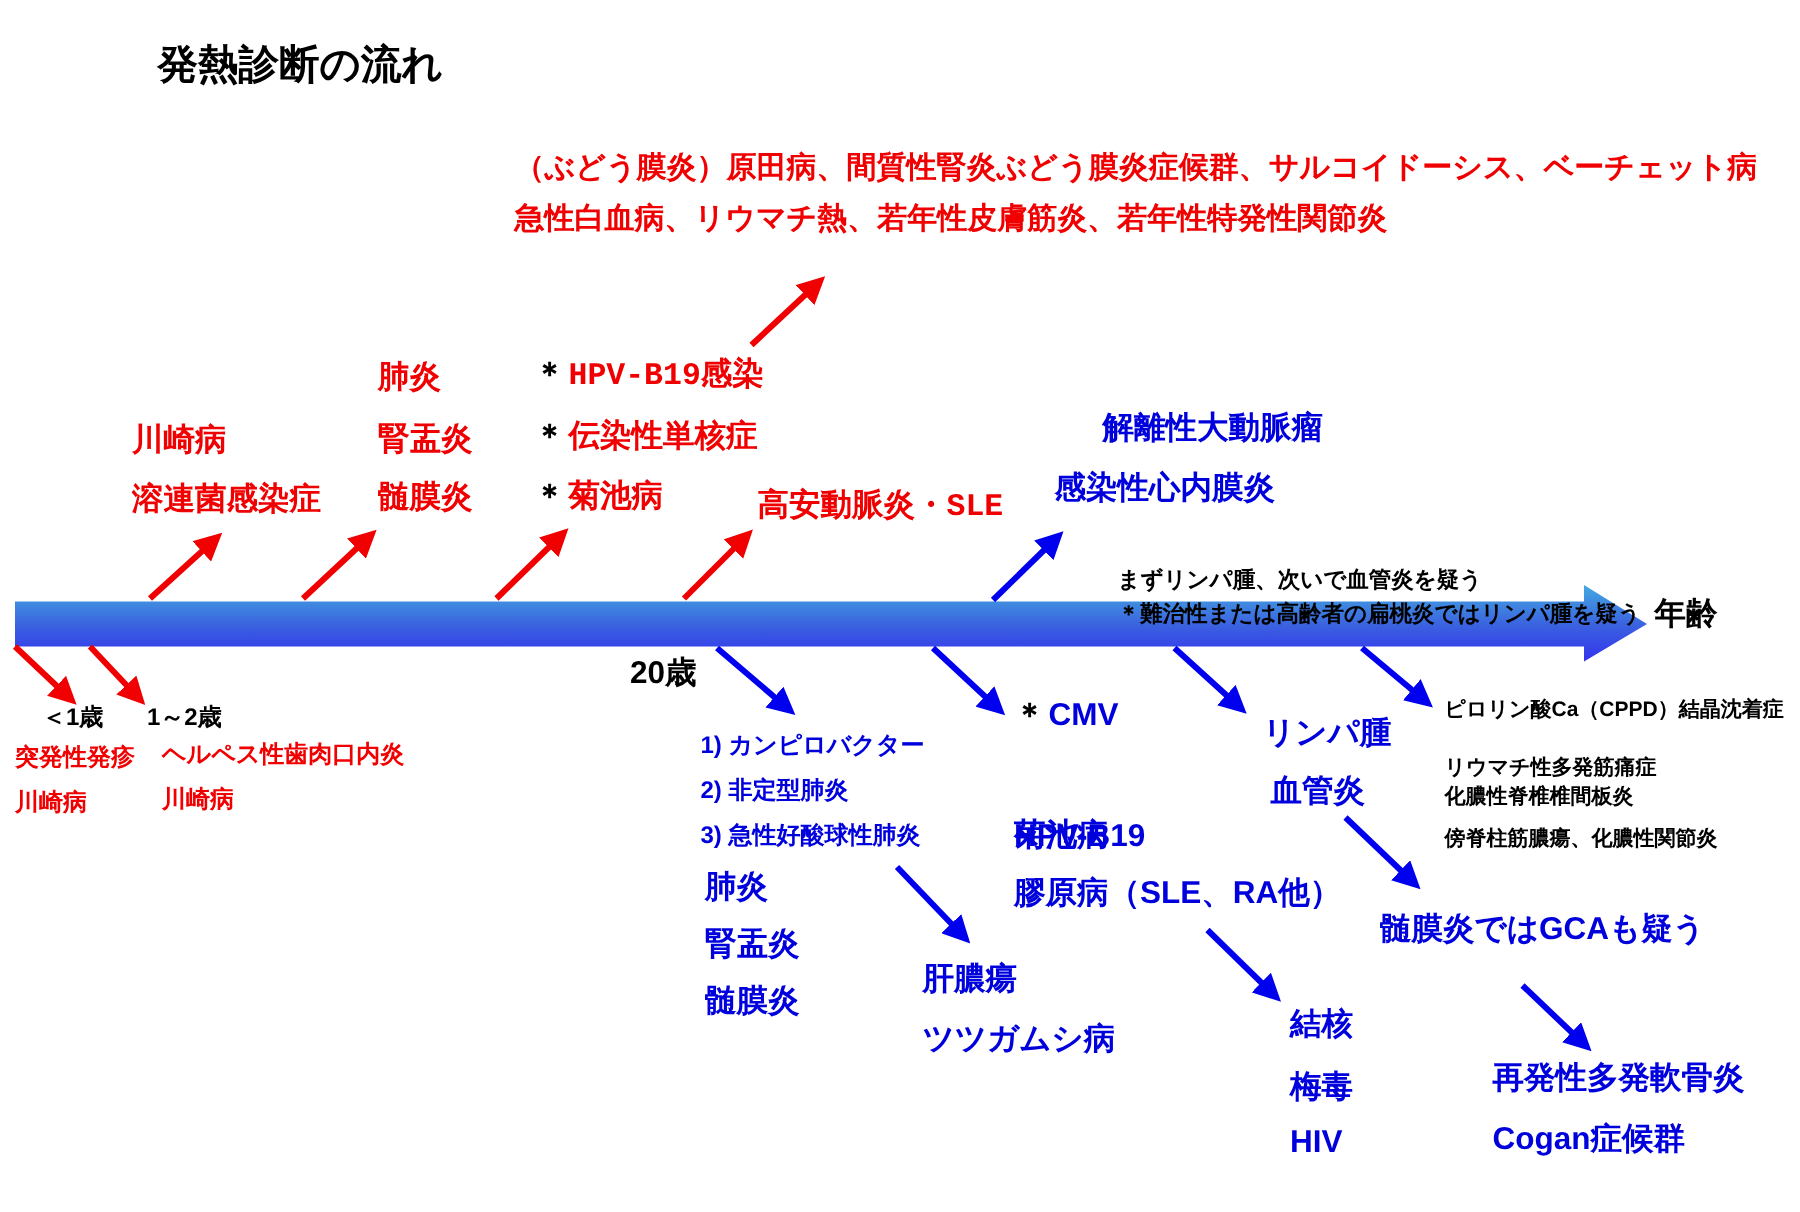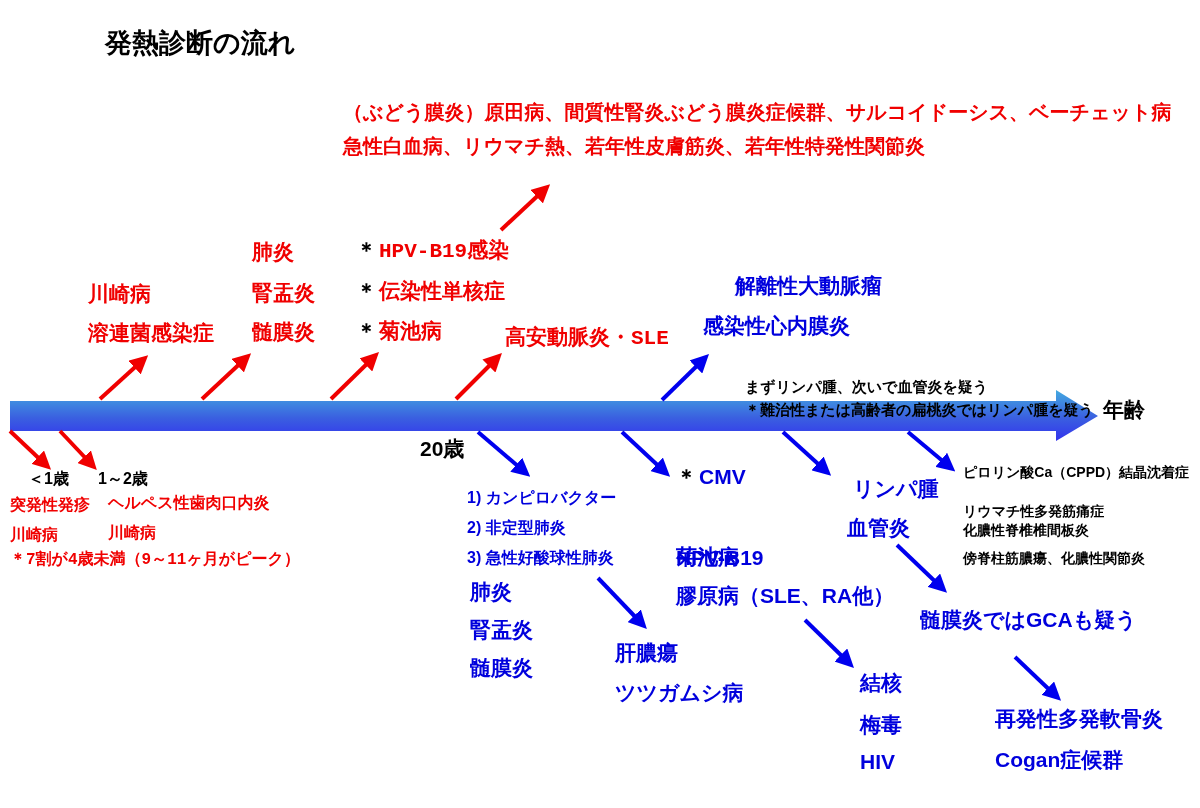--- a/index.html
+++ b/index.html
@@ -88,37 +88,36 @@
 
   <div class="lbl black t21" style="left:1103px;top:398px;">年齢</div>
   <div class="lbl black t21" style="left:420px;top:437px;">20歳</div>
 
   <div class="lbl black t16" style="left:28px;top:470px;">＜1歳</div>
   <div class="lbl black t16" style="left:98px;top:470px;">1～2歳</div>
   <div class="lbl red t16" style="left:10px;top:498px;">突発性発疹</div>
   <div class="lbl red t16" style="left:108px;top:496px;">ヘルペス性歯肉口内炎</div>
   <div class="lbl red t16" style="left:10px;top:528px;">川崎病</div>
   <div class="lbl red t16" style="left:108px;top:526px;">川崎病</div>
-  <div class="lbl red t16" style="left:10px;top:552px;">＊7割が4歳未満（9～11ヶ月がピーク）</div>
 
   <div class="lbl blue t16" style="left:467px;top:489px;">1) カンピロバクター</div>
   <div class="lbl blue t16" style="left:467px;top:519px;">2) 非定型肺炎</div>
   <div class="lbl blue t16" style="left:467px;top:549px;">3) 急性好酸球性肺炎</div>
   <div class="lbl blue t21" style="left:470px;top:580px;">肺炎</div>
   <div class="lbl blue t21" style="left:470px;top:618px;">腎盂炎</div>
   <div class="lbl blue t21" style="left:470px;top:656px;">髄膜炎</div>
   <div class="lbl blue t21" style="left:615px;top:641px;">肝膿瘍</div>
   <div class="lbl blue t21" style="left:615px;top:681px;">ツツガムシ病</div>
 
   <div class="lbl blue t21" style="left:676px;top:465px;text-align:right;"><span class="star">＊</span><span>CMV</span></div>
   <div class="lbl blue t21" style="left:676px;top:506px;margin-top:40px;">HPV-B19</div>
   <div class="lbl blue t21" style="left:676px;top:545px;">菊池病</div>
   <div class="lbl blue t21" style="left:676px;top:584px;text-align:center;">膠原病（SLE、RA他）</div>
 
-  <div class="lbl blue t21" style="left:842px;top:477px;margin-left:11px;">リンパ腫</div>
+  <div class="lbl blue t21" style="left:842px;top:477px;">リンパ腫</div>
   <div class="lbl blue t21" style="left:847px;top:516px;">血管炎</div>
 
   <div class="lbl black t14" style="left:963px;top:465px;">ピロリン酸Ca（CPPD）結晶沈着症</div>
   <div class="lbl black t14" style="left:963px;top:504px;">リウマチ性多発筋痛症</div>
   <div class="lbl black t14" style="left:963px;top:523px;">化膿性脊椎椎間板炎</div>
   <div class="lbl black t14" style="left:963px;top:551px;">傍脊柱筋膿瘍、化膿性関節炎</div>
 
   <div class="lbl blue t21" style="left:920px;top:608px;">髄膜炎ではGCAも疑う</div>
 
   <div class="lbl blue t21" style="left:860px;top:671px;">結核</div>

